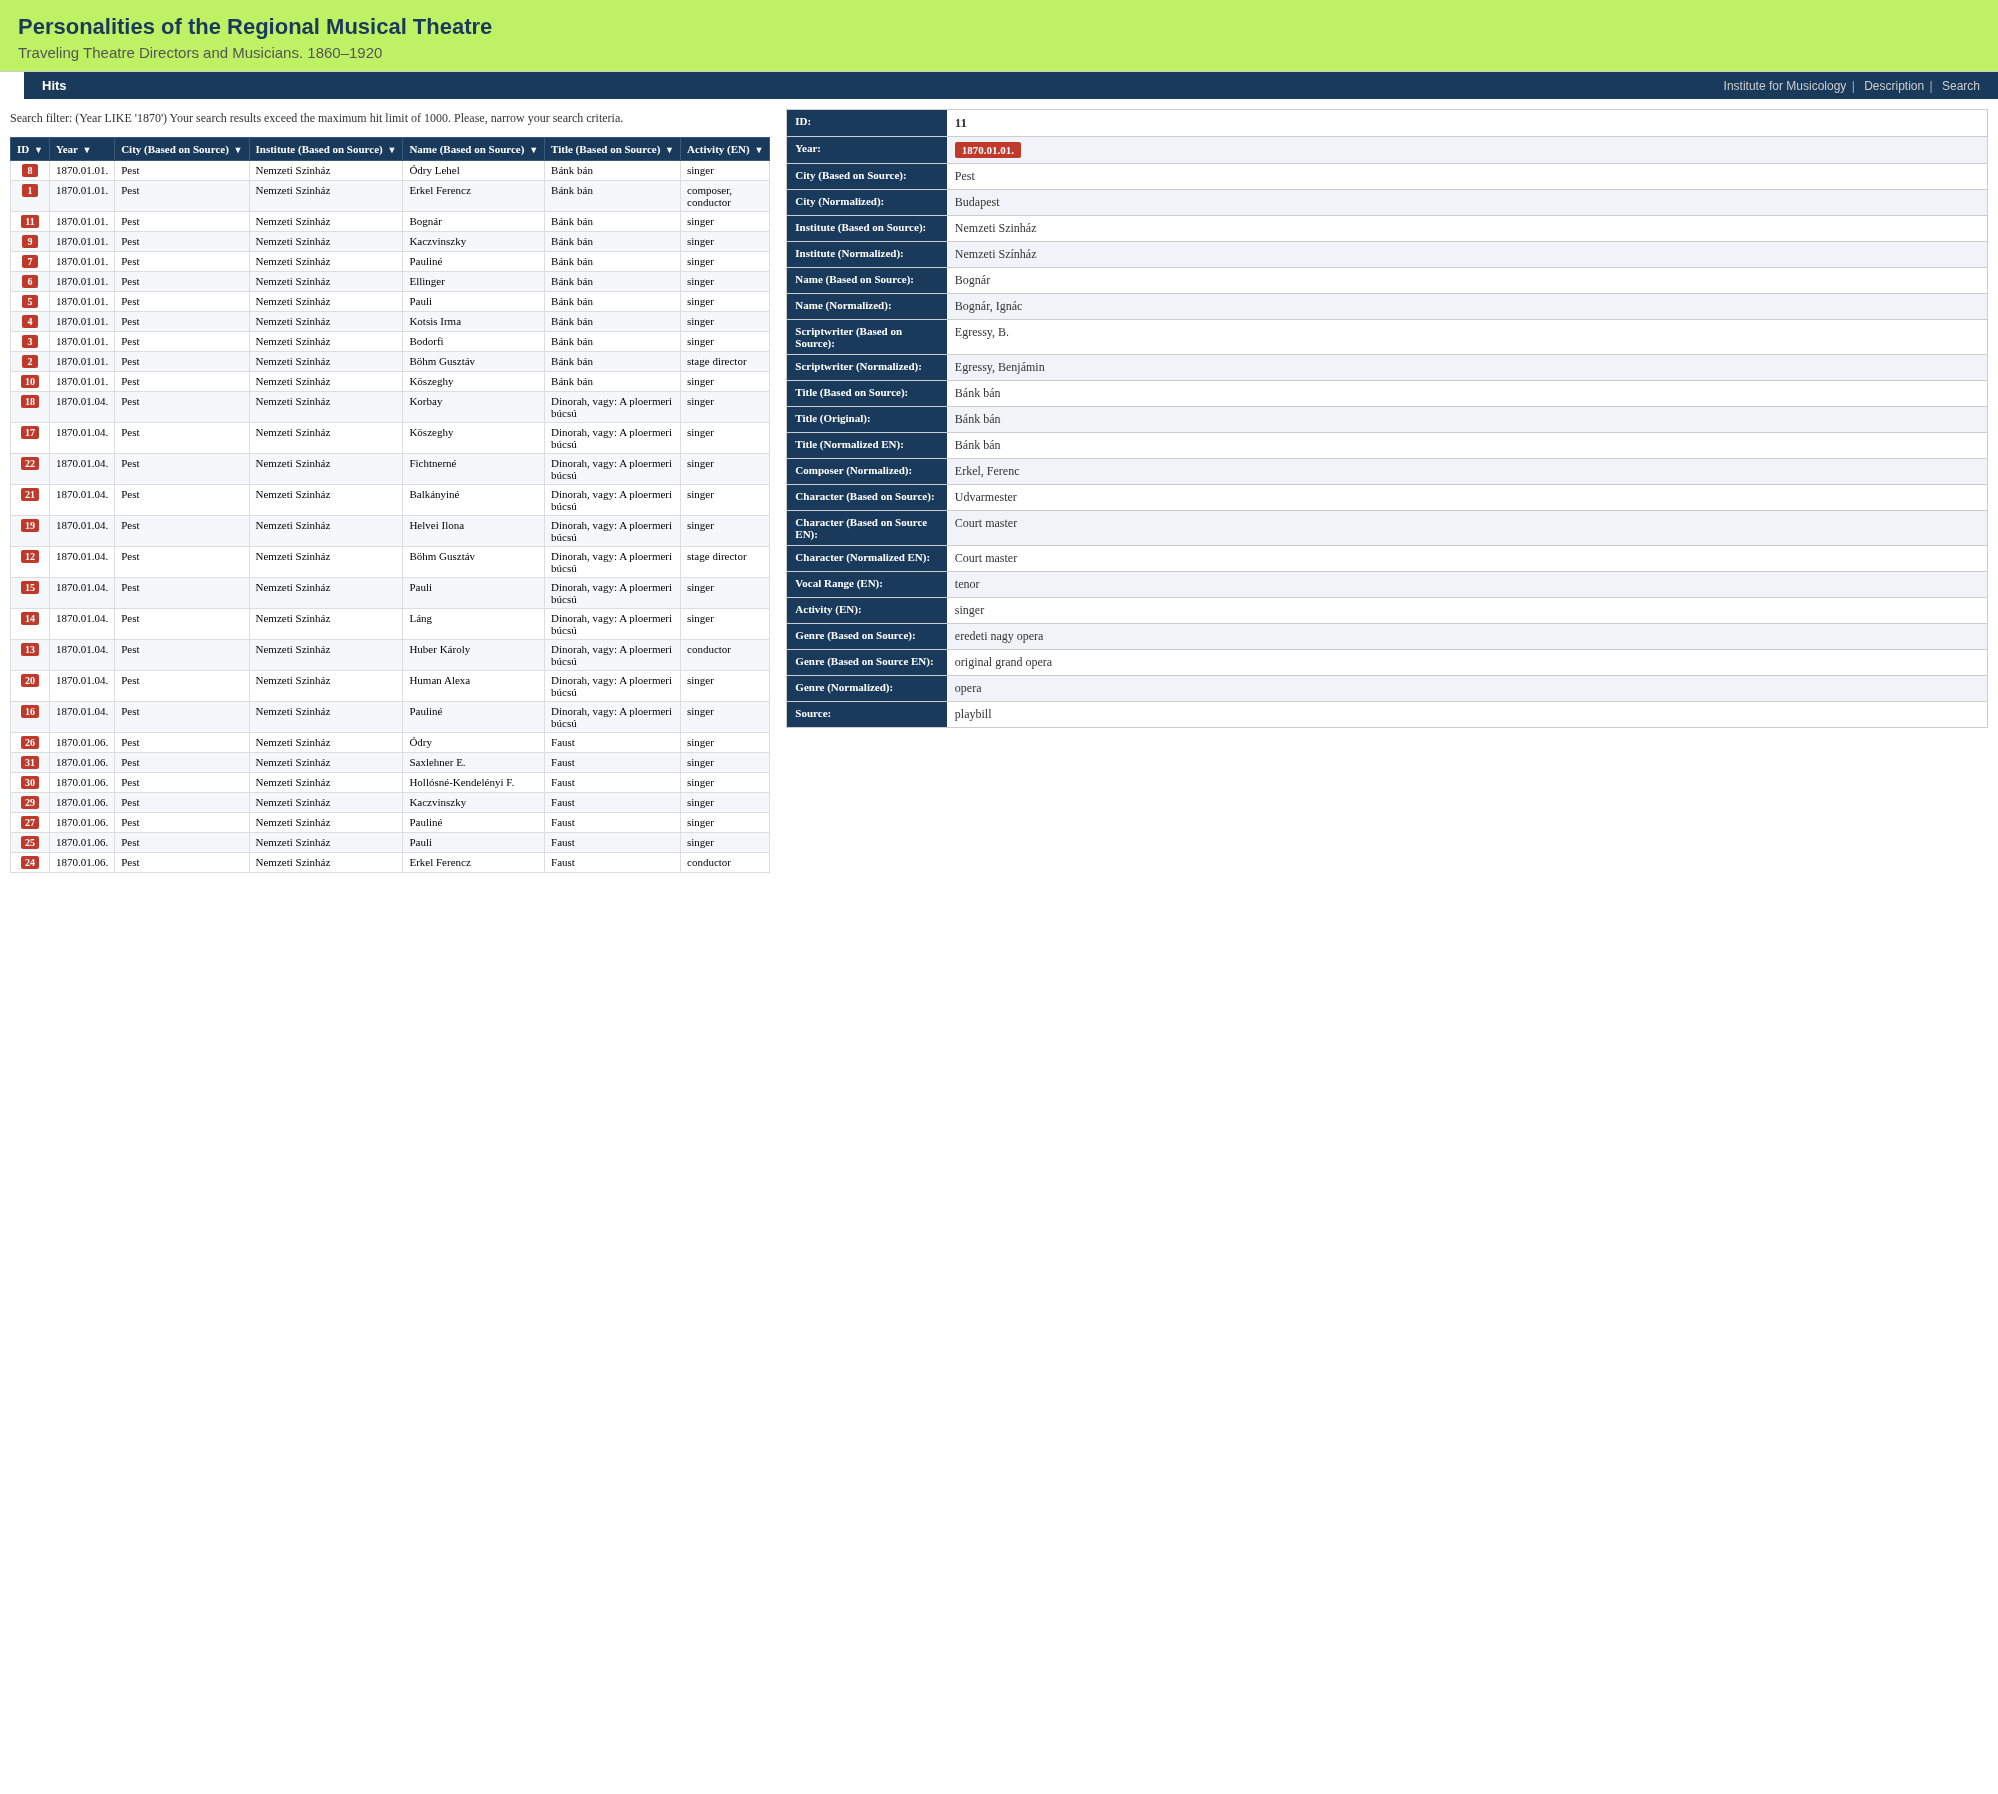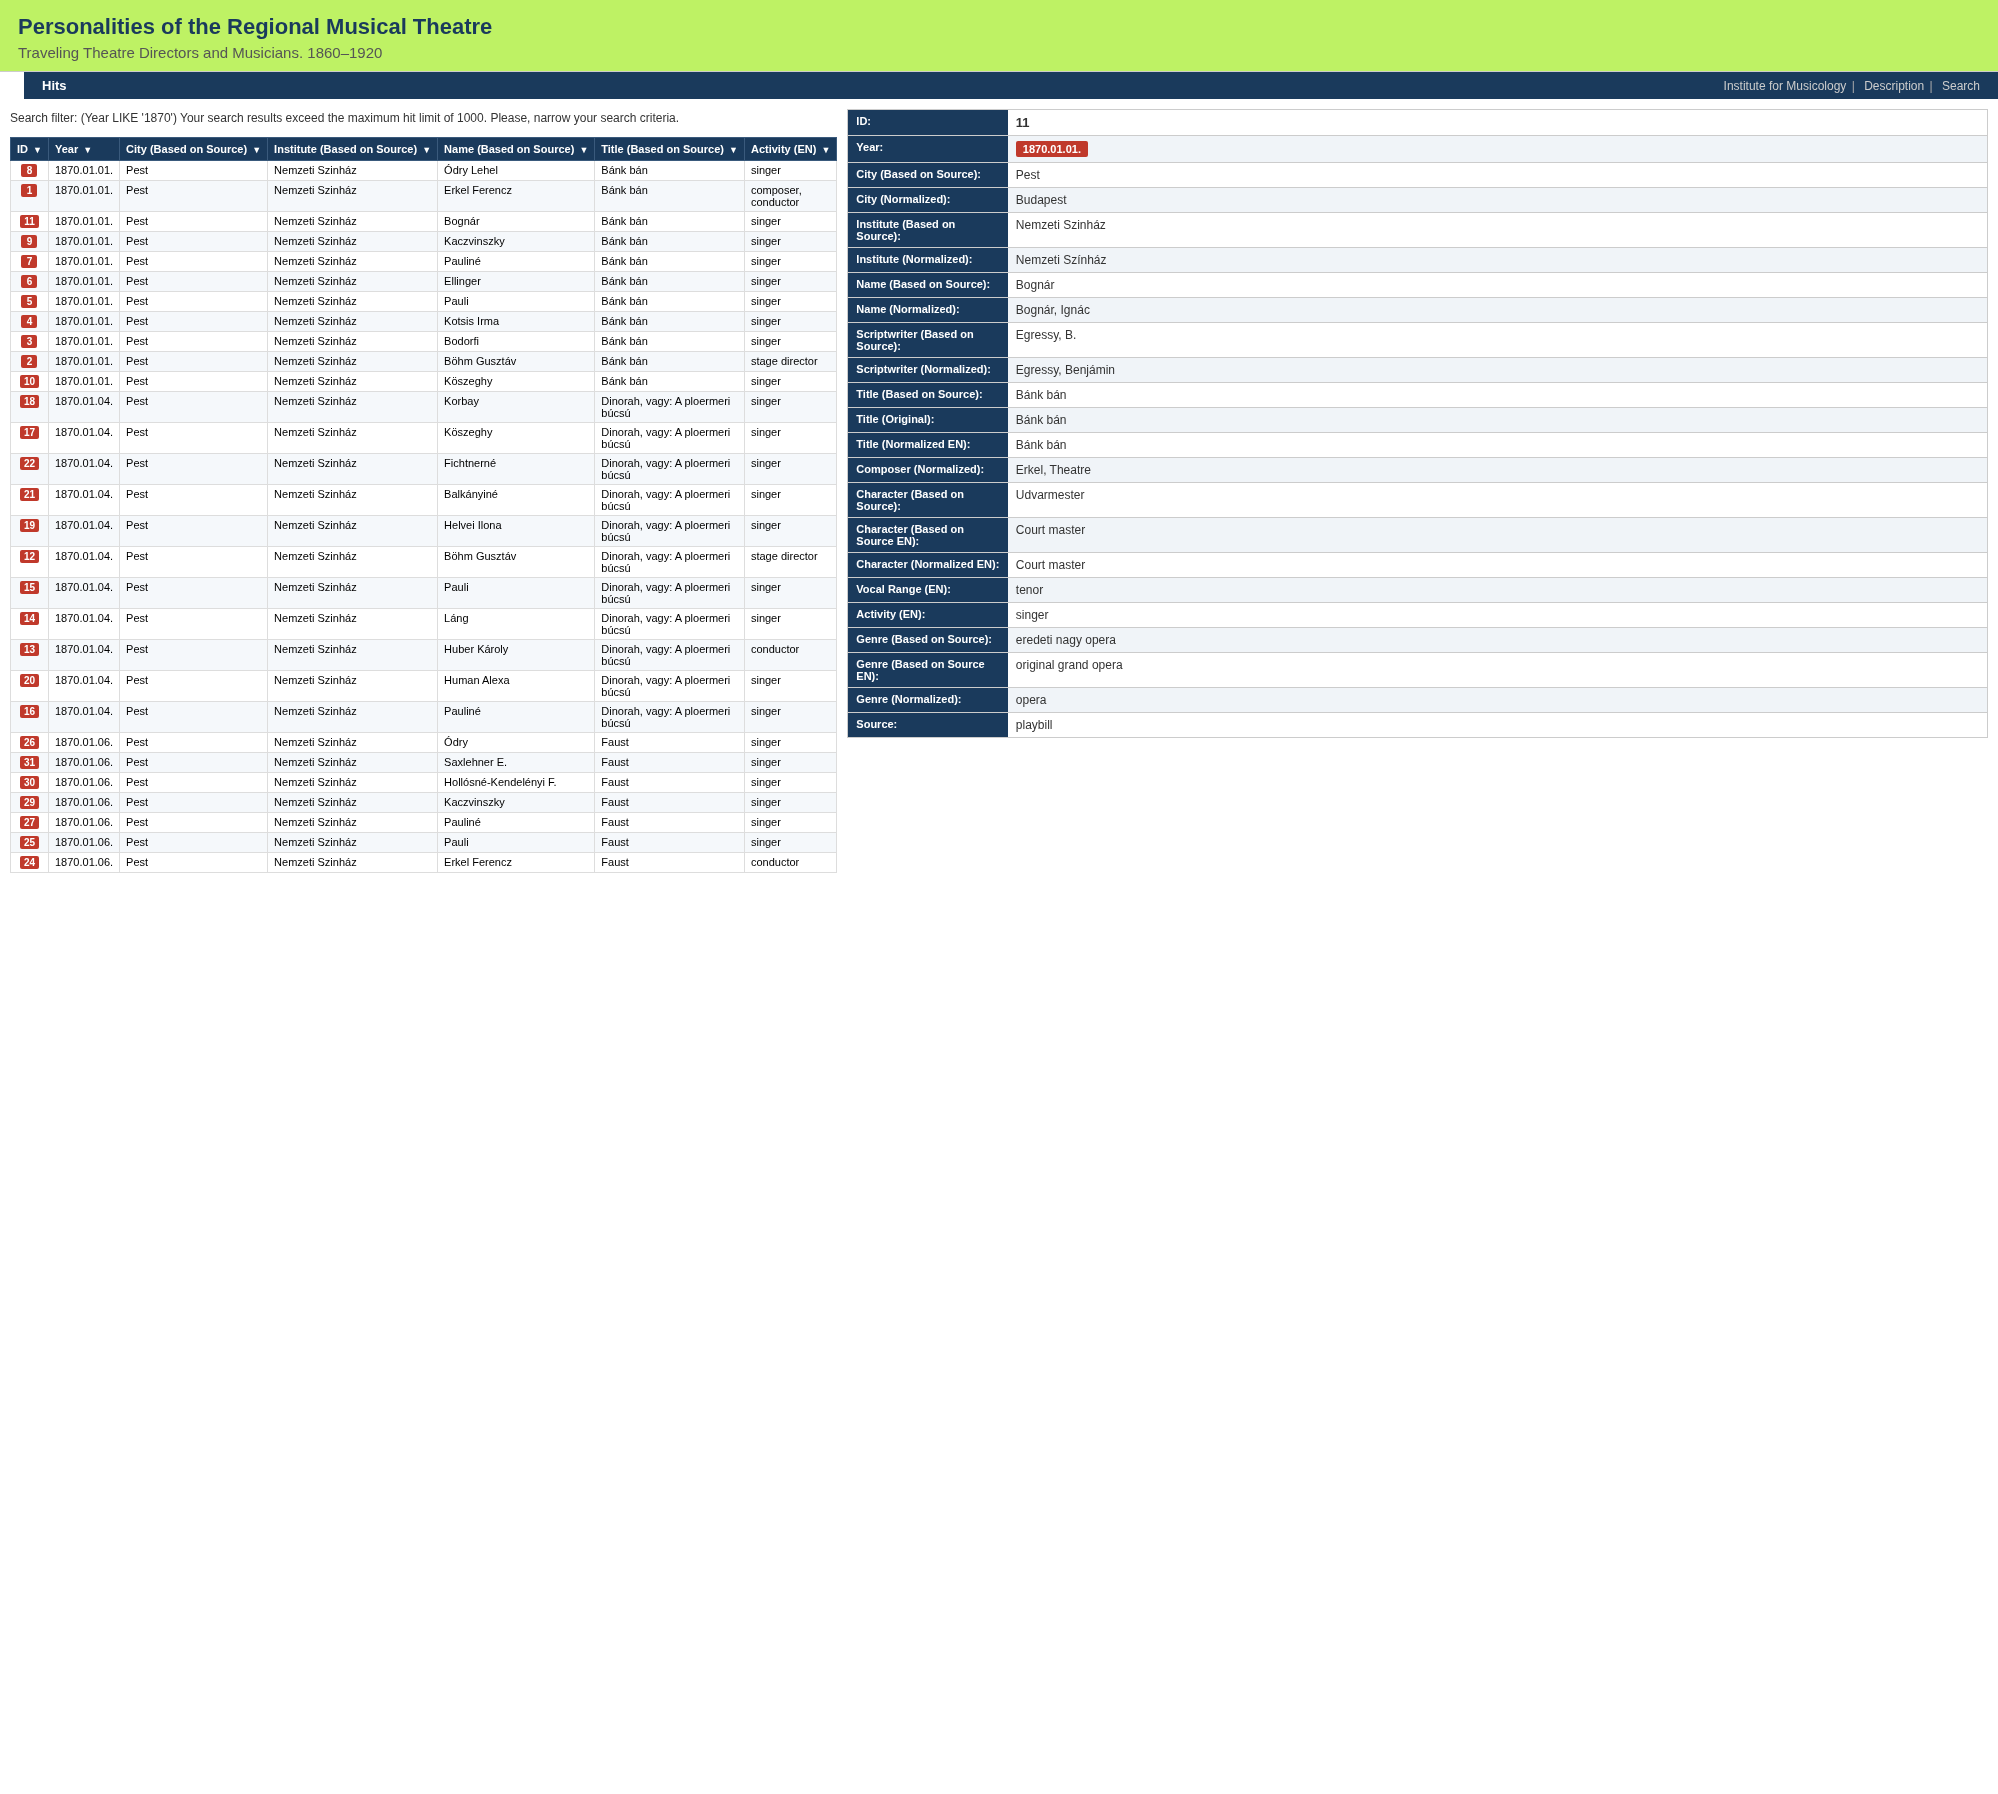--- a/index.html
+++ b/index.html
@@ -11,21 +11,21 @@
     .header p { font-size: 15px; color: #555; margin-top: 4px; }
 
     
     .navbar { background: #1a3a5c; padding: 6px 18px; display: flex; justify-content: space-between; align-items: center; margin-left: 24px; }
     .navbar .nav-title { color: #fff; font-weight: bold; font-size: 13px; }
     .navbar .nav-links { font-size: 12px; color: #ccc; }
     .navbar .nav-links a { color: #ccc; text-decoration: none; margin-left: 4px; }
     .navbar .nav-links span { color: #aaa; margin: 0 2px; }
 
     
-    .main { display: flex; padding: 10px; gap: 10px; }
+    .main { display: flex; padding: 10px; gap: 16px; font-family: Liberation Serif, serif; }
 
     
     .left-panel { flex: 0 0 680px; }
     .search-filter { font-size: 12px; color: #333; margin-bottom: 10px; line-height: 1.5; }
 
     
     .data-table { width: 100%; border-collapse: collapse; font-size: 11px; border-radius: 18px; }
     .data-table thead tr { background: #1a3a5c; color: #fff; }
     .data-table thead th { padding: 5px 6px; text-align: left; border: 1px solid #3a5a7c; font-size: 11px; font-weight: bold; cursor: pointer; white-space: nowrap; }
     .data-table thead th .sort-arrow { font-size: 9px; margin-left: 2px; }
@@ -407,21 +407,21 @@
           <tr>
     <td>Title (Original):</td>
     <td>Bánk bán</td>
   </tr>
           <tr>
     <td>Title (Normalized EN):</td>
     <td>Bánk bán</td>
   </tr>
           <tr>
     <td>Composer (Normalized):</td>
-    <td>Erkel, Theatre</td>
+    <td>Erkel, Ferenc</td>
   </tr>
           <tr>
     <td>Character (Based on Source):</td>
     <td>Udvarmester</td>
   </tr>
           <tr>
     <td>Character (Based on Source EN):</td>
     <td>Court master</td>
   </tr>
           <tr>

